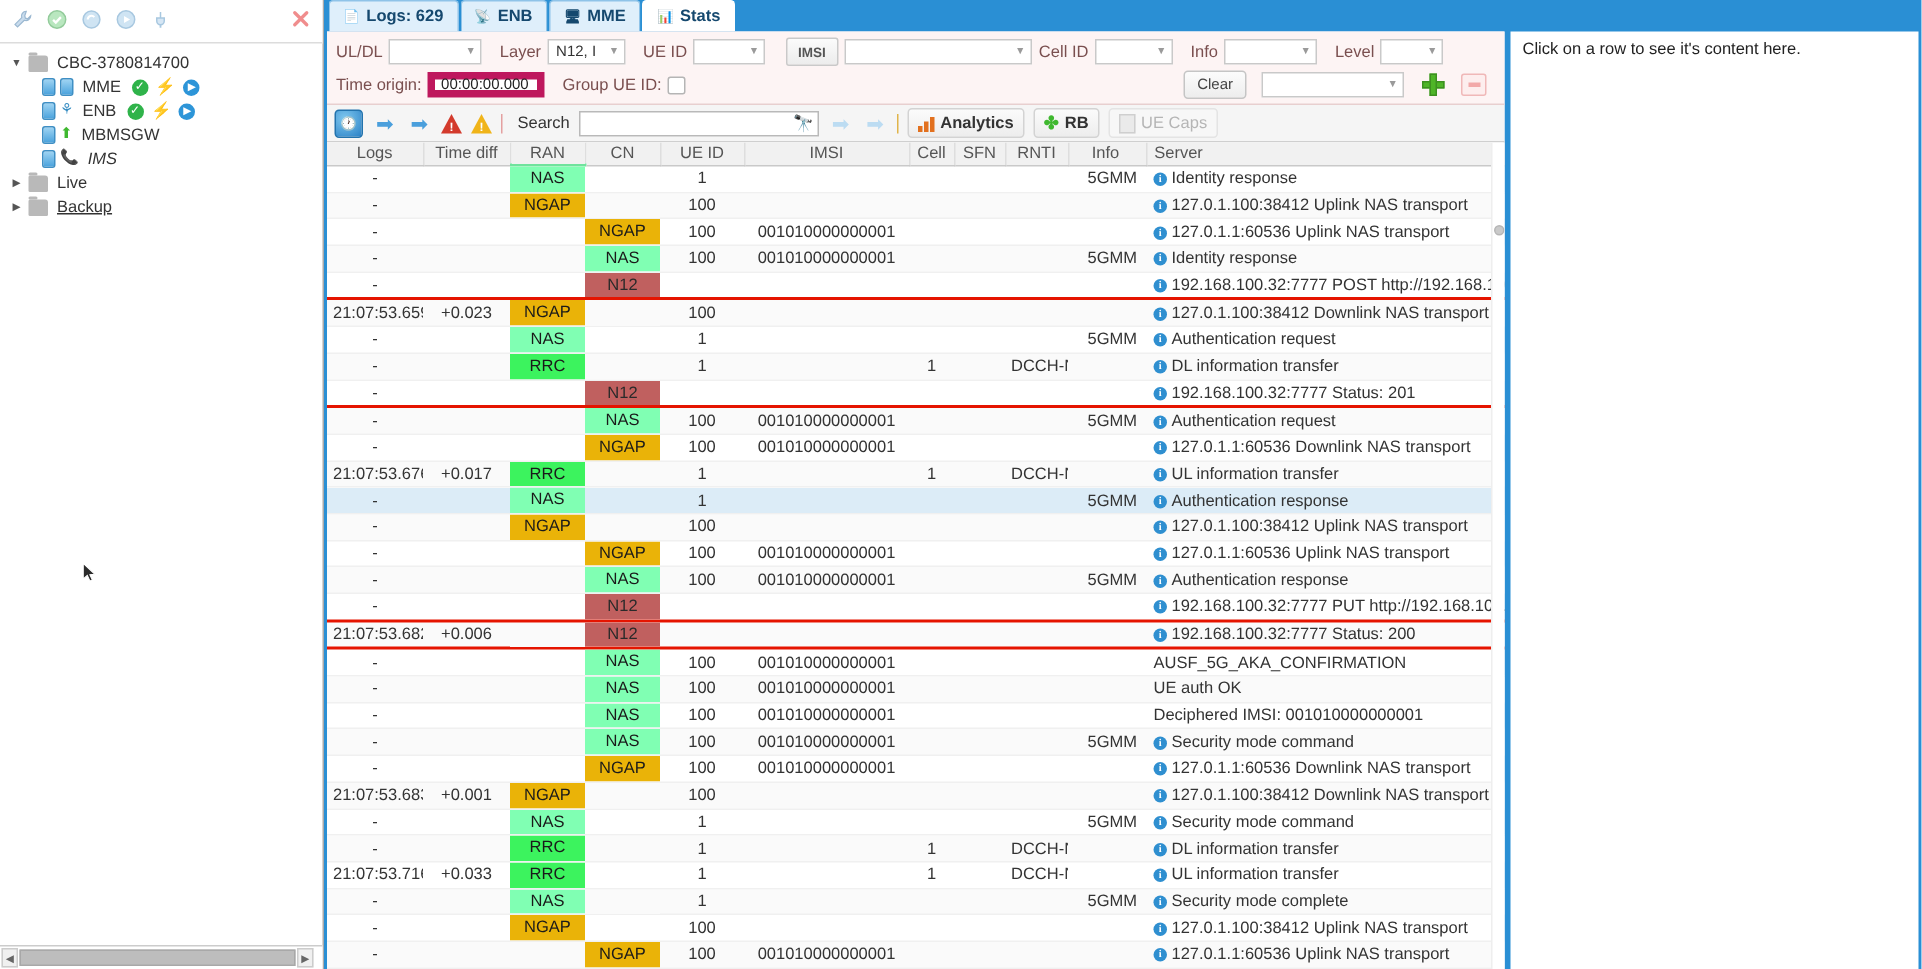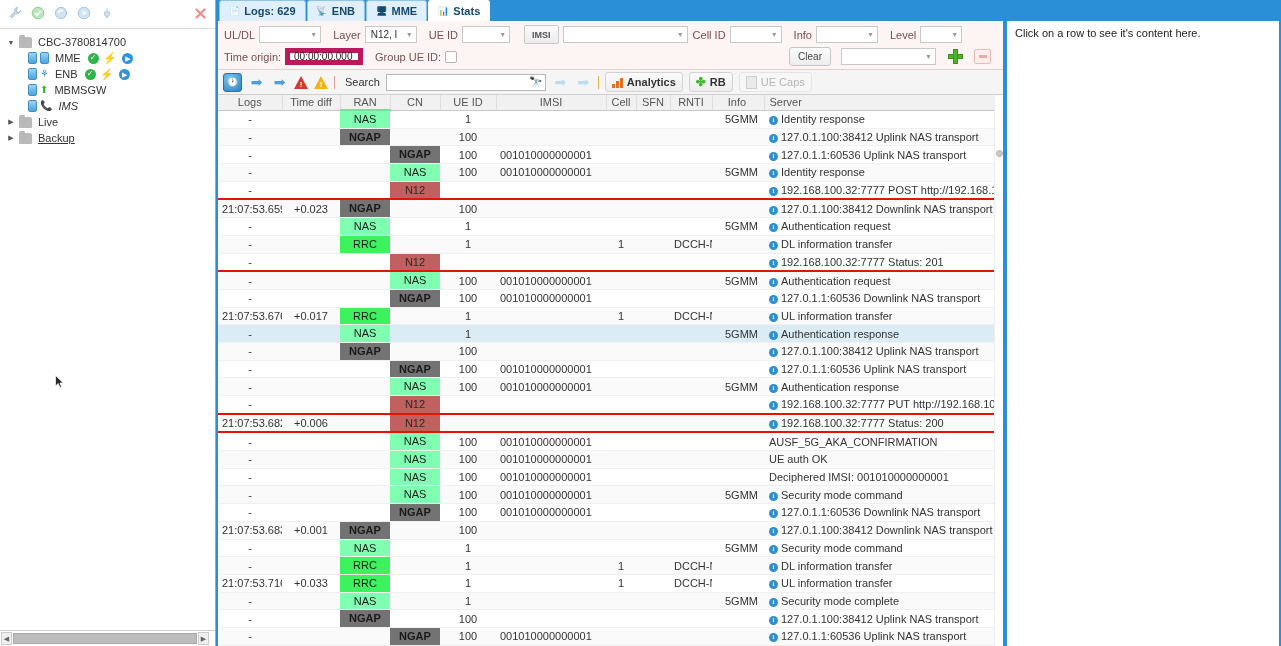--- a/index.html
+++ b/index.html
@@ -93,29 +93,29 @@
   table.lg th.ran-th{border-bottom:2px solid #6fe39c;}
   table.lg td{border-bottom:1px solid #f0f0f0;height:16.7px;padding:0 4px;box-sizing:border-box;white-space:nowrap;overflow:hidden;font-size:11px;color:#333;}
   tr.alt td{background:#fafafa;}
   tr.sel td{background:#dcecf7;}
   tr.redline td{border-bottom:2px solid #e51400;}
   .c-time{width:64px;text-align:center;}
   .c-tdiff{width:58px;text-align:center;}
   .c-ran{width:50px;padding:0 !important;position:relative;}
   .c-cn{width:50px;padding:0 !important;position:relative;}
   .c-ueid{width:56px;text-align:center;}
-  .c-imsi{width:110px;}
+  .c-imsi{width:110px;text-align:center;}
   .c-cell{width:30px;text-align:center;}
   .c-sfn{width:34px;text-align:center;}
   .c-rnti{width:42px;text-align:center;}
   .c-info{width:52px;text-align:right;padding-right:6px !important;}
   .c-msg{padding-left:5px !important;}
   .badge{display:block;height:16.7px;line-height:16.7px;text-align:center;font-size:11px;color:#1a1a1a;}
   .b-nas{background:#80ffb3;}
-  .b-ngap{background:#737373;font-weight:bold;}
+  .b-ngap{background:#eab308;}
   .b-rrc{background:#3cf35e;}
   .b-n12{background:#c0605f;color:#2a2a2a;}
   .ibadge{display:inline-block;width:9px;height:9px;border-radius:50%;background:#2f8fd0;color:#fff;font-size:7px;font-weight:bold;text-align:center;line-height:9px;margin-right:3px;vertical-align:1px;font-family:"Liberation Serif",serif;}
   .vscroll{position:absolute;right:0;top:0;width:8px;height:100%;background:#fff;border-left:1px solid #eee;}
   .vthumb{position:absolute;left:1px;top:55px;width:5px;height:5px;border-radius:50%;background:#c9c9c9;border:1px solid #b5b5b5;}
 </style>
 </head>
 <body>
 
 <div class="app">

